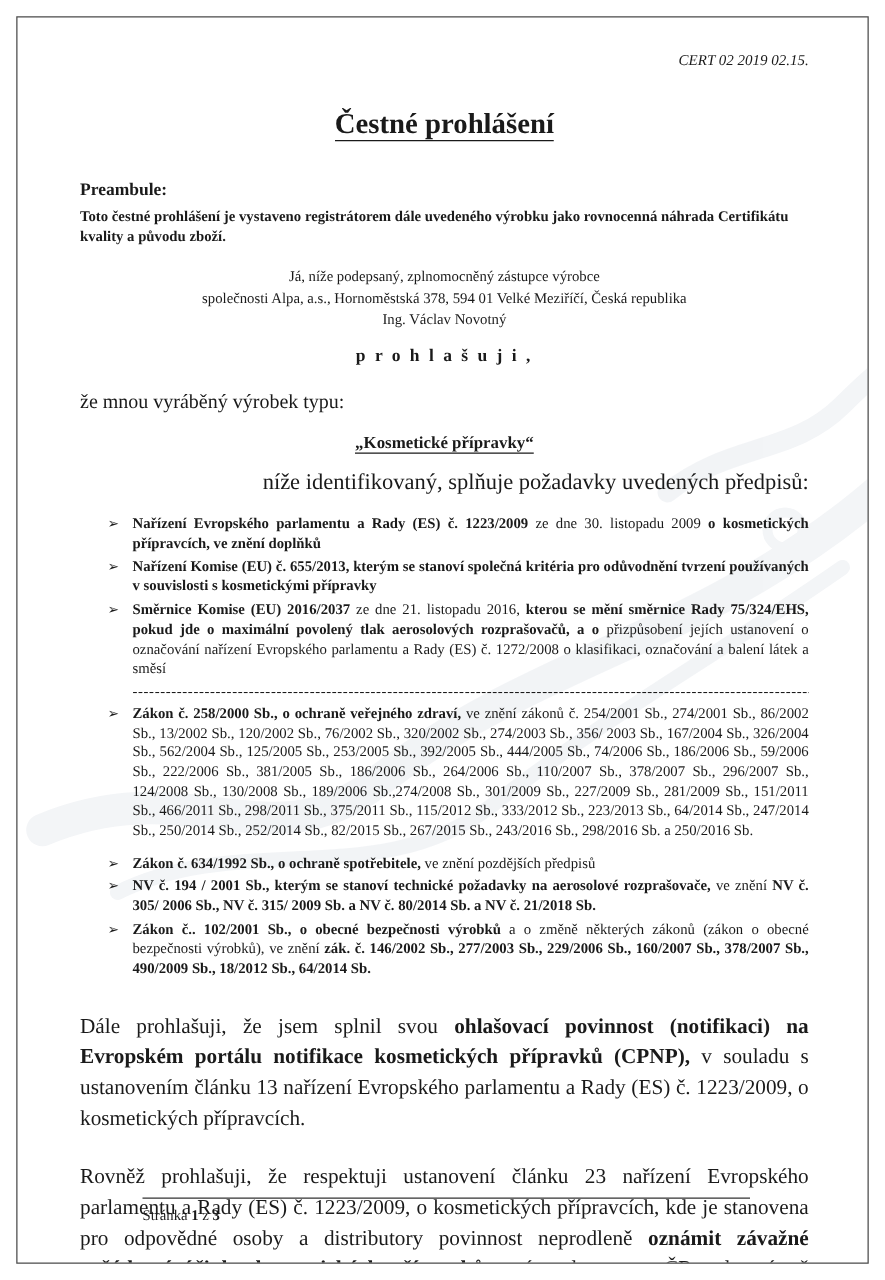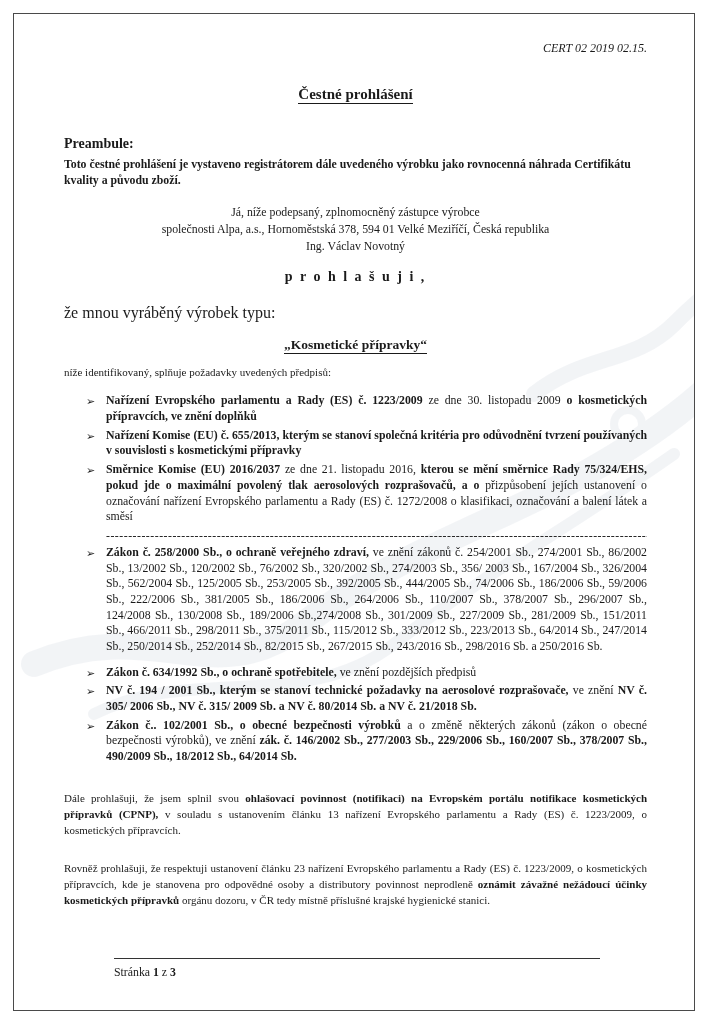--- a/index.html
+++ b/index.html
@@ -1,38 +1,38 @@
 <!DOCTYPE html>
 <html><head>
 <meta charset="utf-8">
 <style>
   html,body{margin:0;padding:0;background:#ffffff;}
   body{width:708px;height:1024px;position:relative;font-family:"Liberation Serif","DejaVu Serif",serif;color:#1a1a1a;overflow:hidden;}
   .page{position:absolute;left:13px;top:13px;right:13px;bottom:13px;border:1px solid #4a4a4a;background:#fff;overflow:hidden;}
   .inner{position:absolute;left:50px;top:0;right:47px;bottom:0;}
   .watermark{position:absolute;left:-40px;top:180px;width:800px;height:620px;opacity:0.10;pointer-events:none;}
   .header-ref{margin-top:27px;text-align:right;font-style:italic;font-size:12px;}
-  .title{margin:30px 0 0 0;text-align:center;font-size:15px;font-weight:bold;}
+  .title{margin:30px 0 0 0;text-align:center;font-size:23px;font-weight:bold;}
   .title span{border-bottom:1.6px solid #1a1a1a;padding-bottom:1px;}
   .preamble-h{margin-top:33px;font-size:14px;font-weight:bold;}
   .preamble-t{margin-top:5px;font-weight:bold;font-size:11.8px;line-height:1.32;}
   .center-block{margin-top:16px;text-align:center;font-size:11.8px;line-height:1.42;}
   .declare{margin-top:15px;text-align:center;font-weight:bold;font-size:14px;letter-spacing:2px;}
   .product-intro{margin-top:19px;font-size:16px;}
   .product-name{margin-top:15px;text-align:center;font-weight:bold;font-size:13.5px;}
   .product-name span{border-bottom:1.5px solid #1a1a1a;padding-bottom:1px;}
-  .list-intro{margin-top:13px;font-size:11px;}
+  .list-intro{margin-top:13px;font-size:18px;text-align:right;}
   .bullets{margin-top:15px;}
   .bullet{display:flex;margin:0 0 3px 22px;font-size:11.8px;line-height:1.33;}
   .bullet .marker{width:20px;flex:0 0 20px;font-size:11px;padding-top:1px;}
   .bullet .bt{flex:1;text-align:justify;font-family:Liberation Serif, serif;}
   .b{font-weight:bold;}
   .dash-sep{margin:2px 0 2px 42px;white-space:nowrap;overflow:hidden;font-size:11.8px;letter-spacing:0.5px;}
   .gap{margin-top:10px;}
-  .closing{margin-top:26px;font-size:11px;line-height:1.45;text-align:justify;}
+  .closing{margin-top:26px;font-size:17px;line-height:1.45;text-align:justify;}
   .closing+.closing{margin-top:22px;}
   .footer{position:absolute;left:50px;right:47px;bottom:30px;border-top:1px solid #333;padding-top:6px;text-align:left;font-size:11.8px;}
 </style>
 </head>
 <body>
 
 <div class="page">
 
   <svg class="watermark" viewBox="0 0 800 620" aria-hidden="true">
     <g fill="none" stroke="#8a9ab0" stroke-linecap="round">

